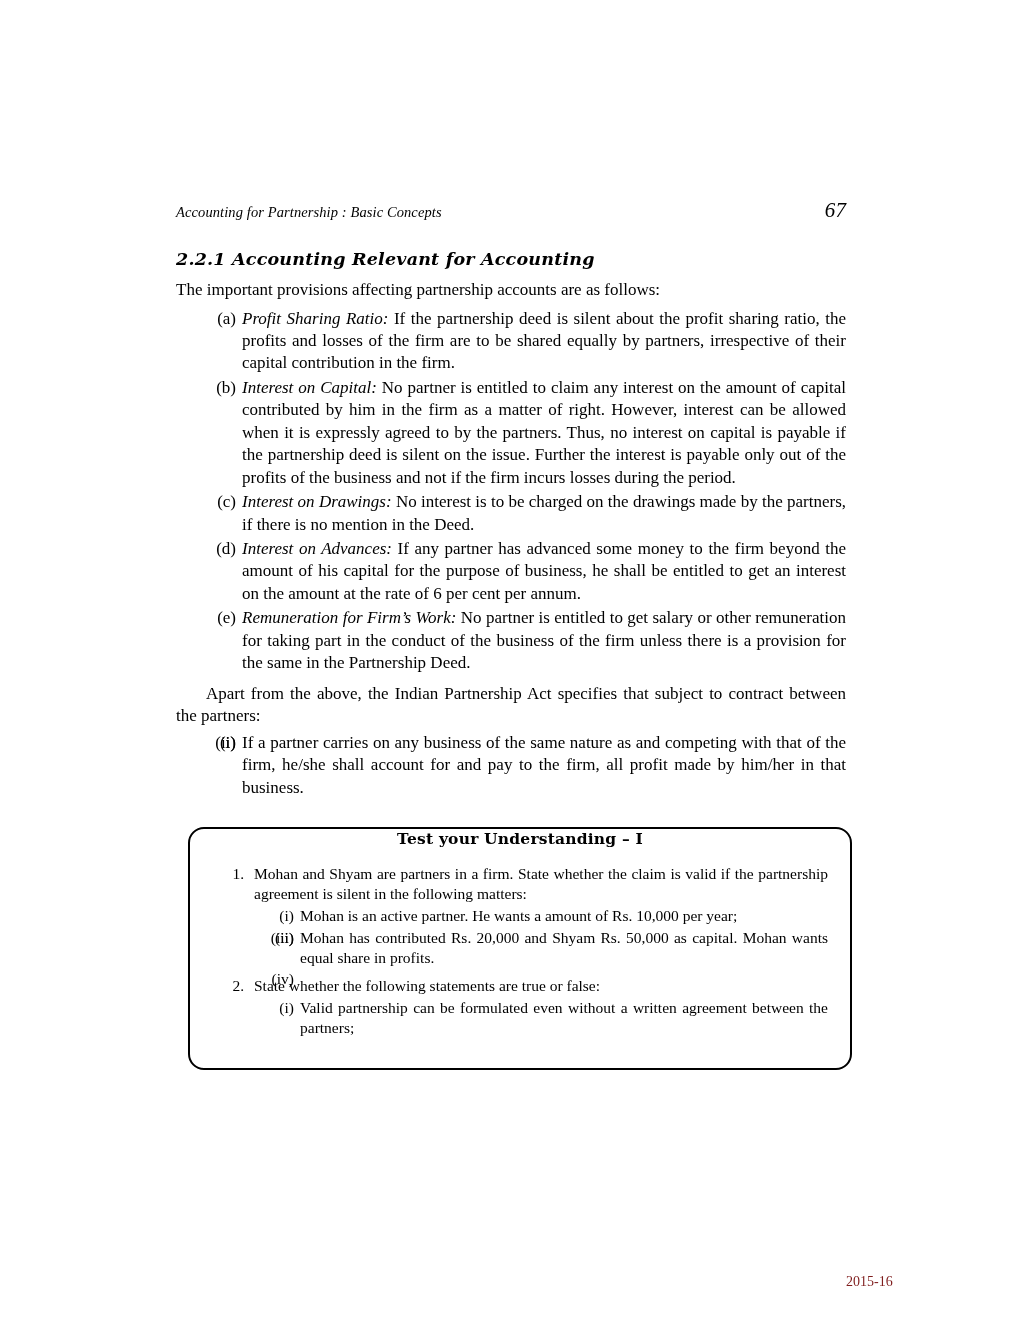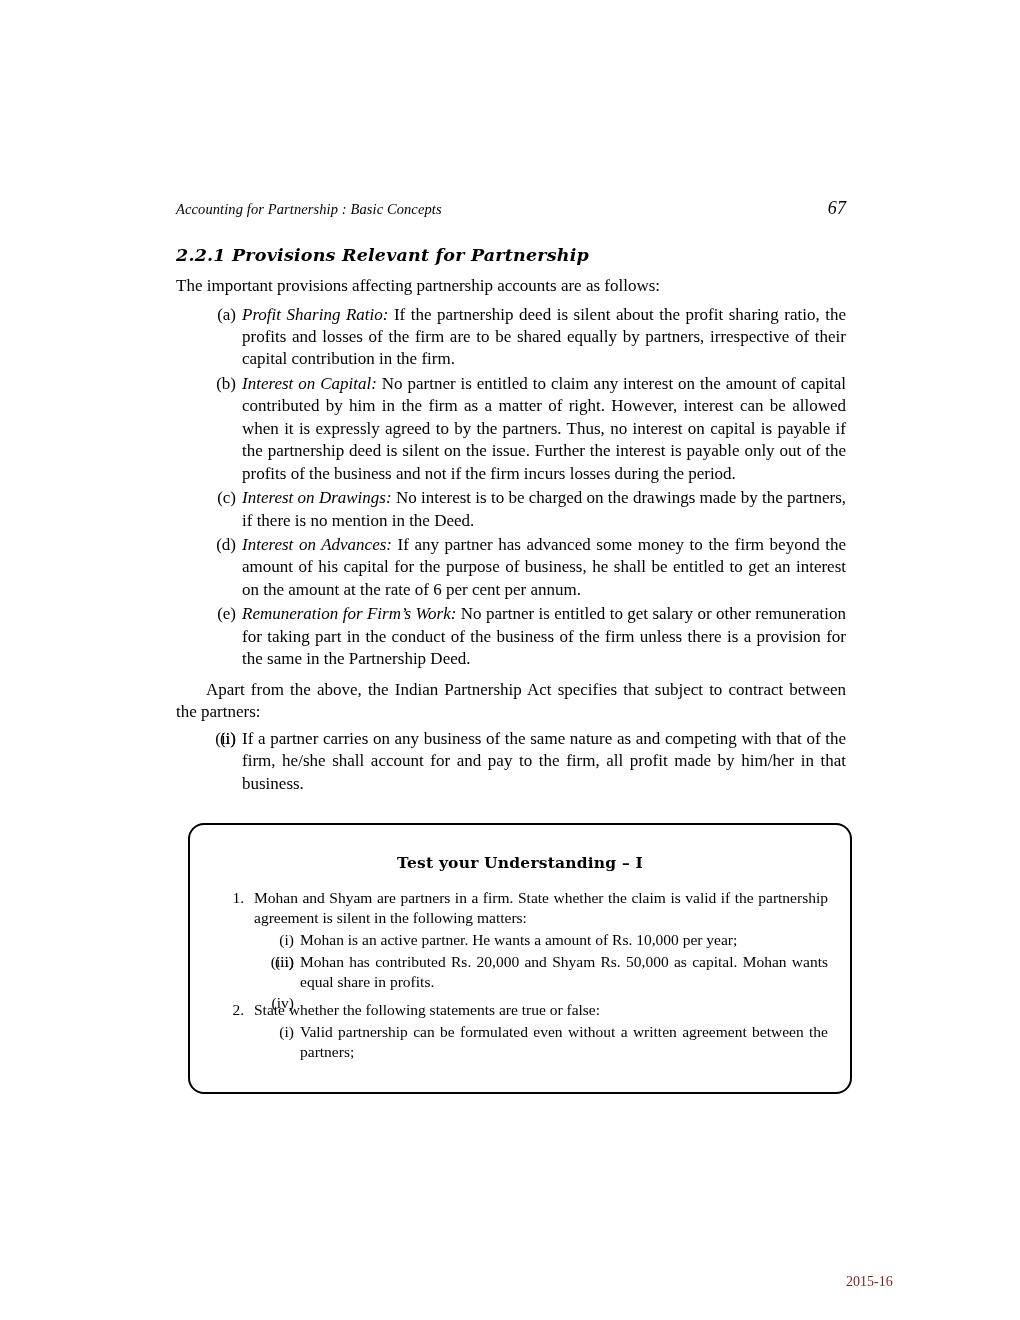--- a/index.html
+++ b/index.html
@@ -30,21 +30,21 @@
   .running-head {
     display: flex;
     justify-content: space-between;
     align-items: baseline;
     font-style: italic;
     font-size: 14.5px;
     letter-spacing: 0.1px;
   }
   .running-head .folio {
     font-style: italic;
-    font-size: 18px;
+    font-size: 21px;
   }
   h2.section-title {
     font-family: "DejaVu Serif", "Liberation Serif", serif;
     font-weight: bold;
     font-style: italic;
     font-size: 17.5px;
     margin: 26px 0 10px 0;
     letter-spacing: 0.2px;
   }
   p.lead {
@@ -89,21 +89,21 @@
     font-size: 17px;
     line-height: 1.33;
     margin: 8px 0 4px 0;
     text-indent: 30px;
     text-align: justify;
   }
   .box {
     margin-top: 28px;
     border: 2.5px solid #000;
     border-radius: 16px;
-    padding: 28px 22px 22px 22px;
+    padding: 0 22px 22px 22px;
     width: 616px;
     margin-left: 12px;
   }
   .box-title {
     text-align: center;
     font-weight: bold;
     font-size: 15.5px;
     font-family: "DejaVu Serif", "Liberation Serif", serif;
     margin-bottom: 16px;
     letter-spacing: 0.2px;
@@ -160,21 +160,21 @@
 
 <div class="page">
 
   <div class="content">
 
     <div class="running-head">
       <span>Accounting for Partnership : Basic Concepts</span>
       <span class="folio">67</span>
     </div>
 
-    <h2 class="section-title">2.2.1 Provisions Relevant for Partnership</h2>
+    <h2 class="section-title">2.2.1 Accounting Relevant for Accounting</h2>
 
     <p class="lead">The important provisions affecting partnership accounts are as follows:</p>
 
     <ol class="alpha">
       <li>
         <span class="marker">(a)</span><span class="it">Profit Sharing Ratio:</span><span> If the partnership deed is silent about the profit sharing ratio, the profits and losses of the firm are to be shared equally by partners, irrespective of their capital contribution in the firm.</span>
       </li>
       <li>
         <span class="marker">(b)</span><span class="it">Interest on Capital:</span><span> No partner is entitled to claim any interest on the amount of capital contributed by him in the firm as a matter of right. However, interest can be allowed when it is expressly agreed to by the partners. Thus, no interest on capital is payable if the partnership deed is silent on the issue. Further the interest is payable only out of the profits of the business and not if the firm incurs losses during the period.</span>
       </li>

